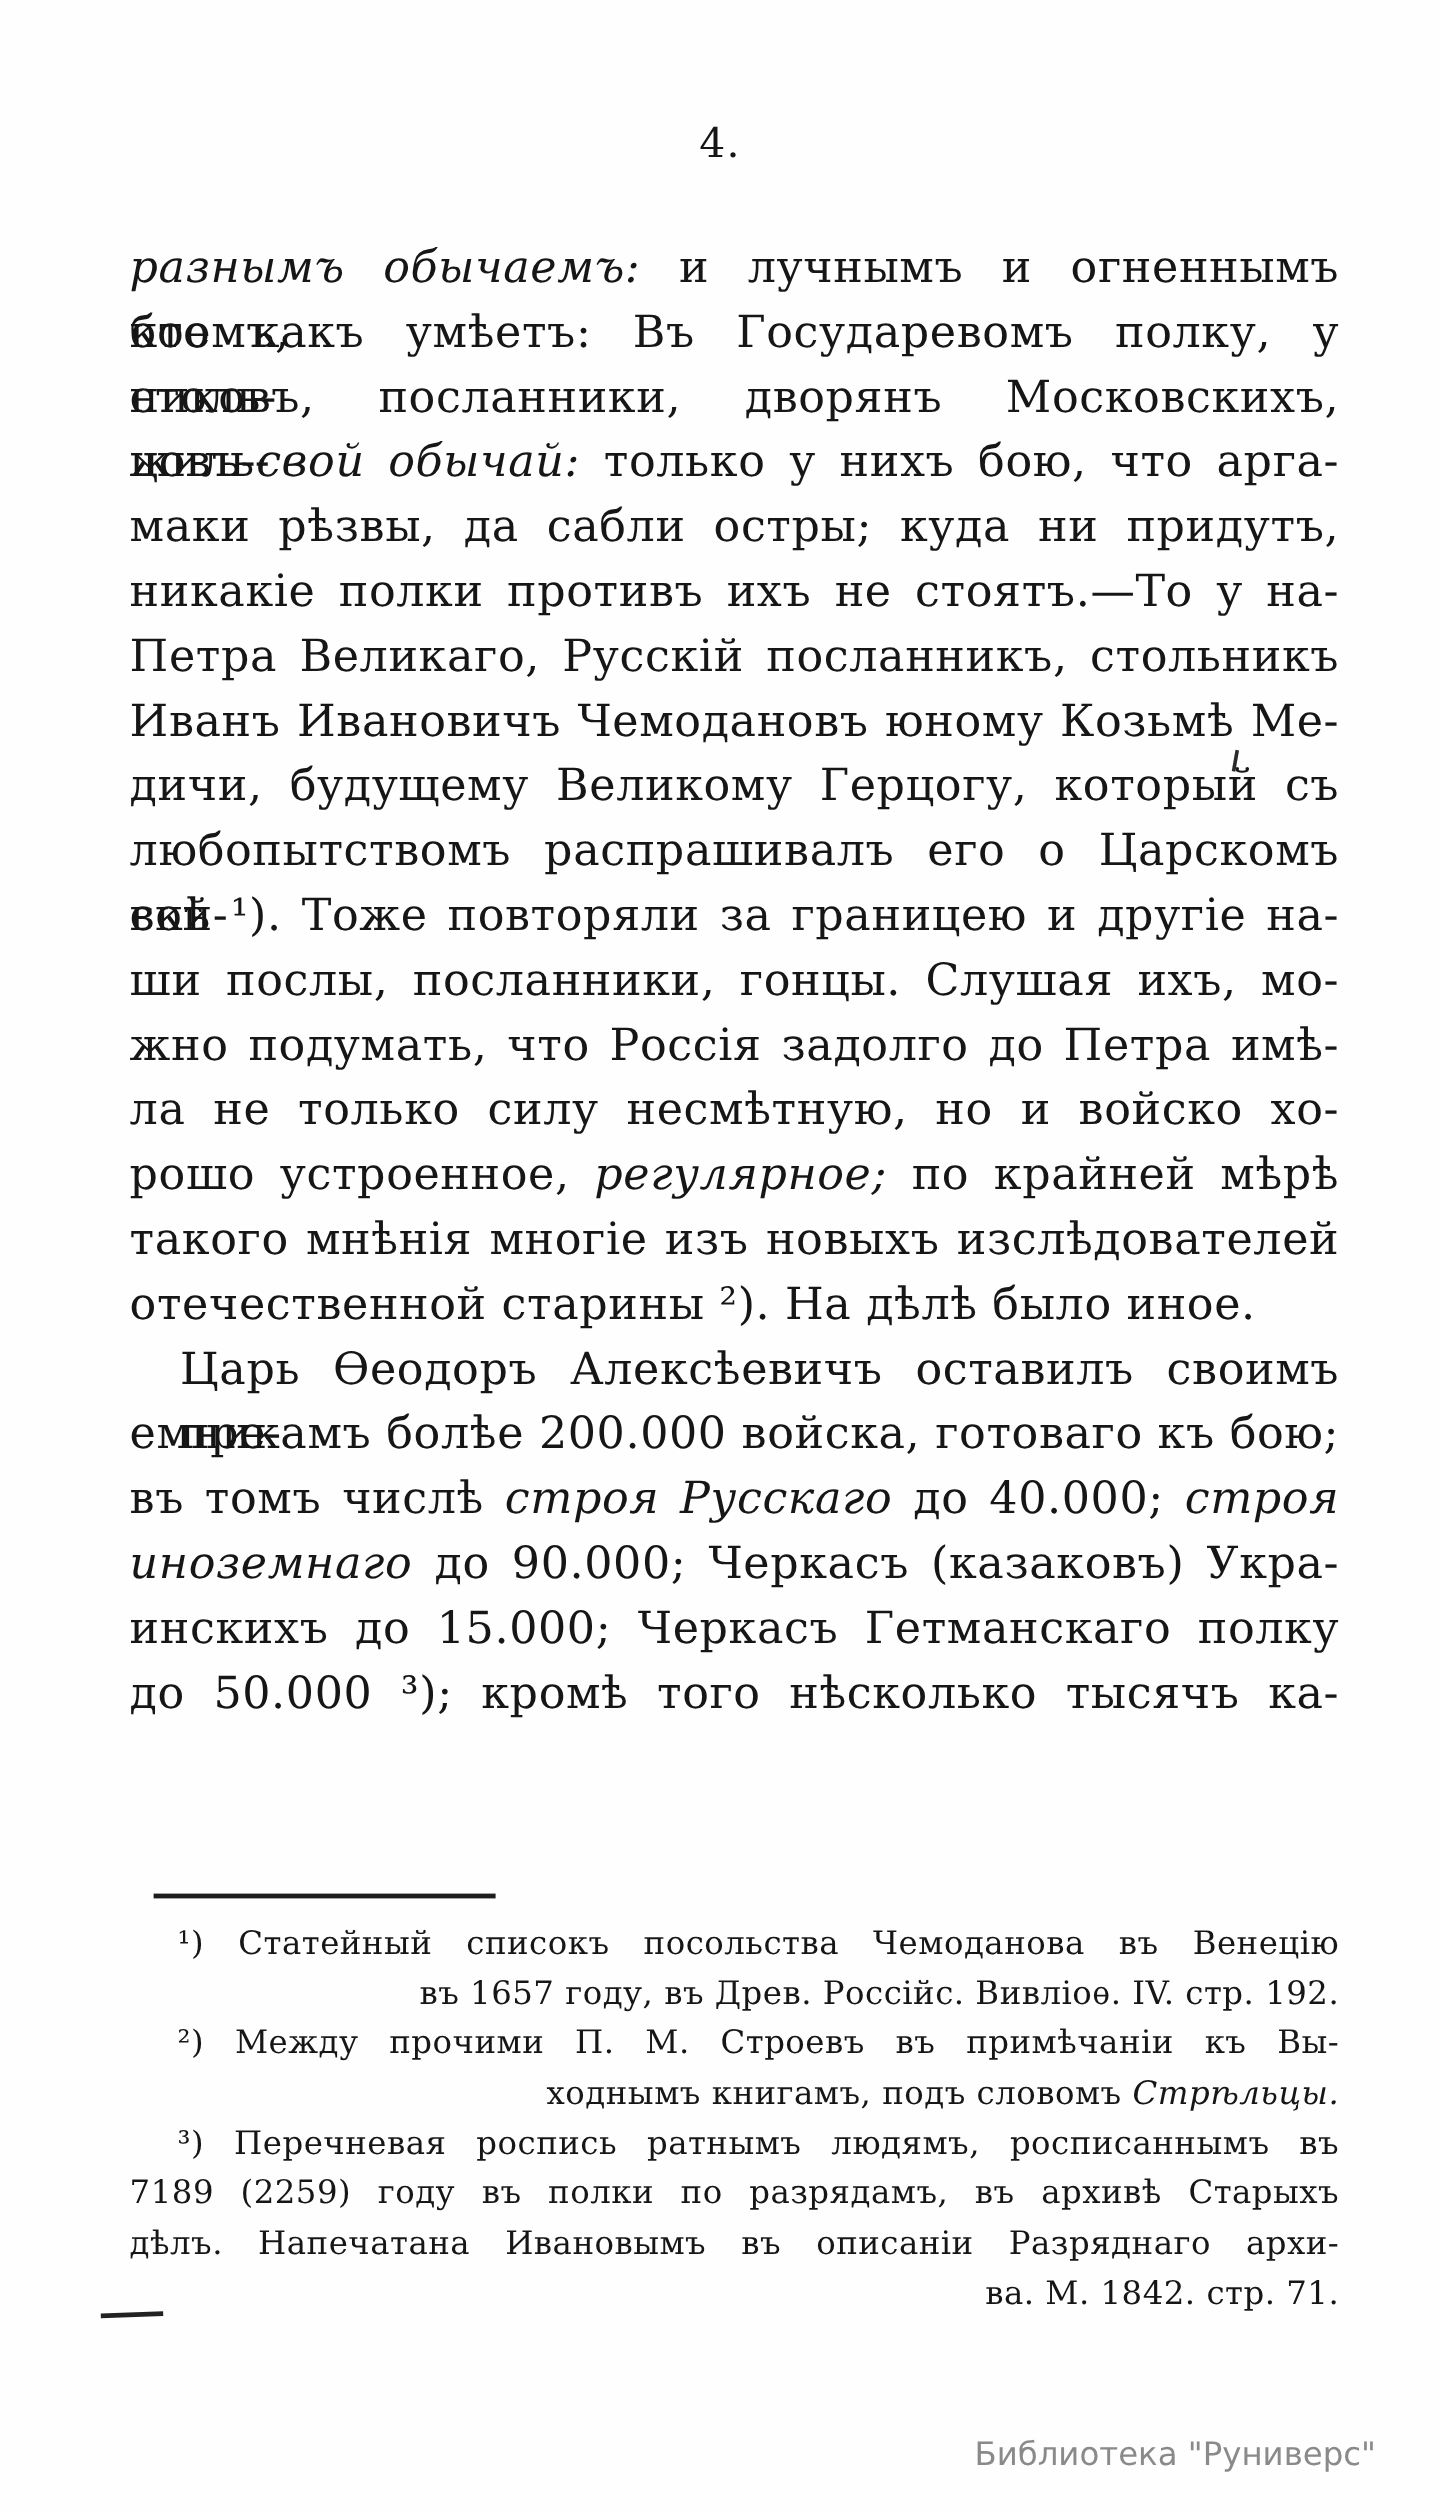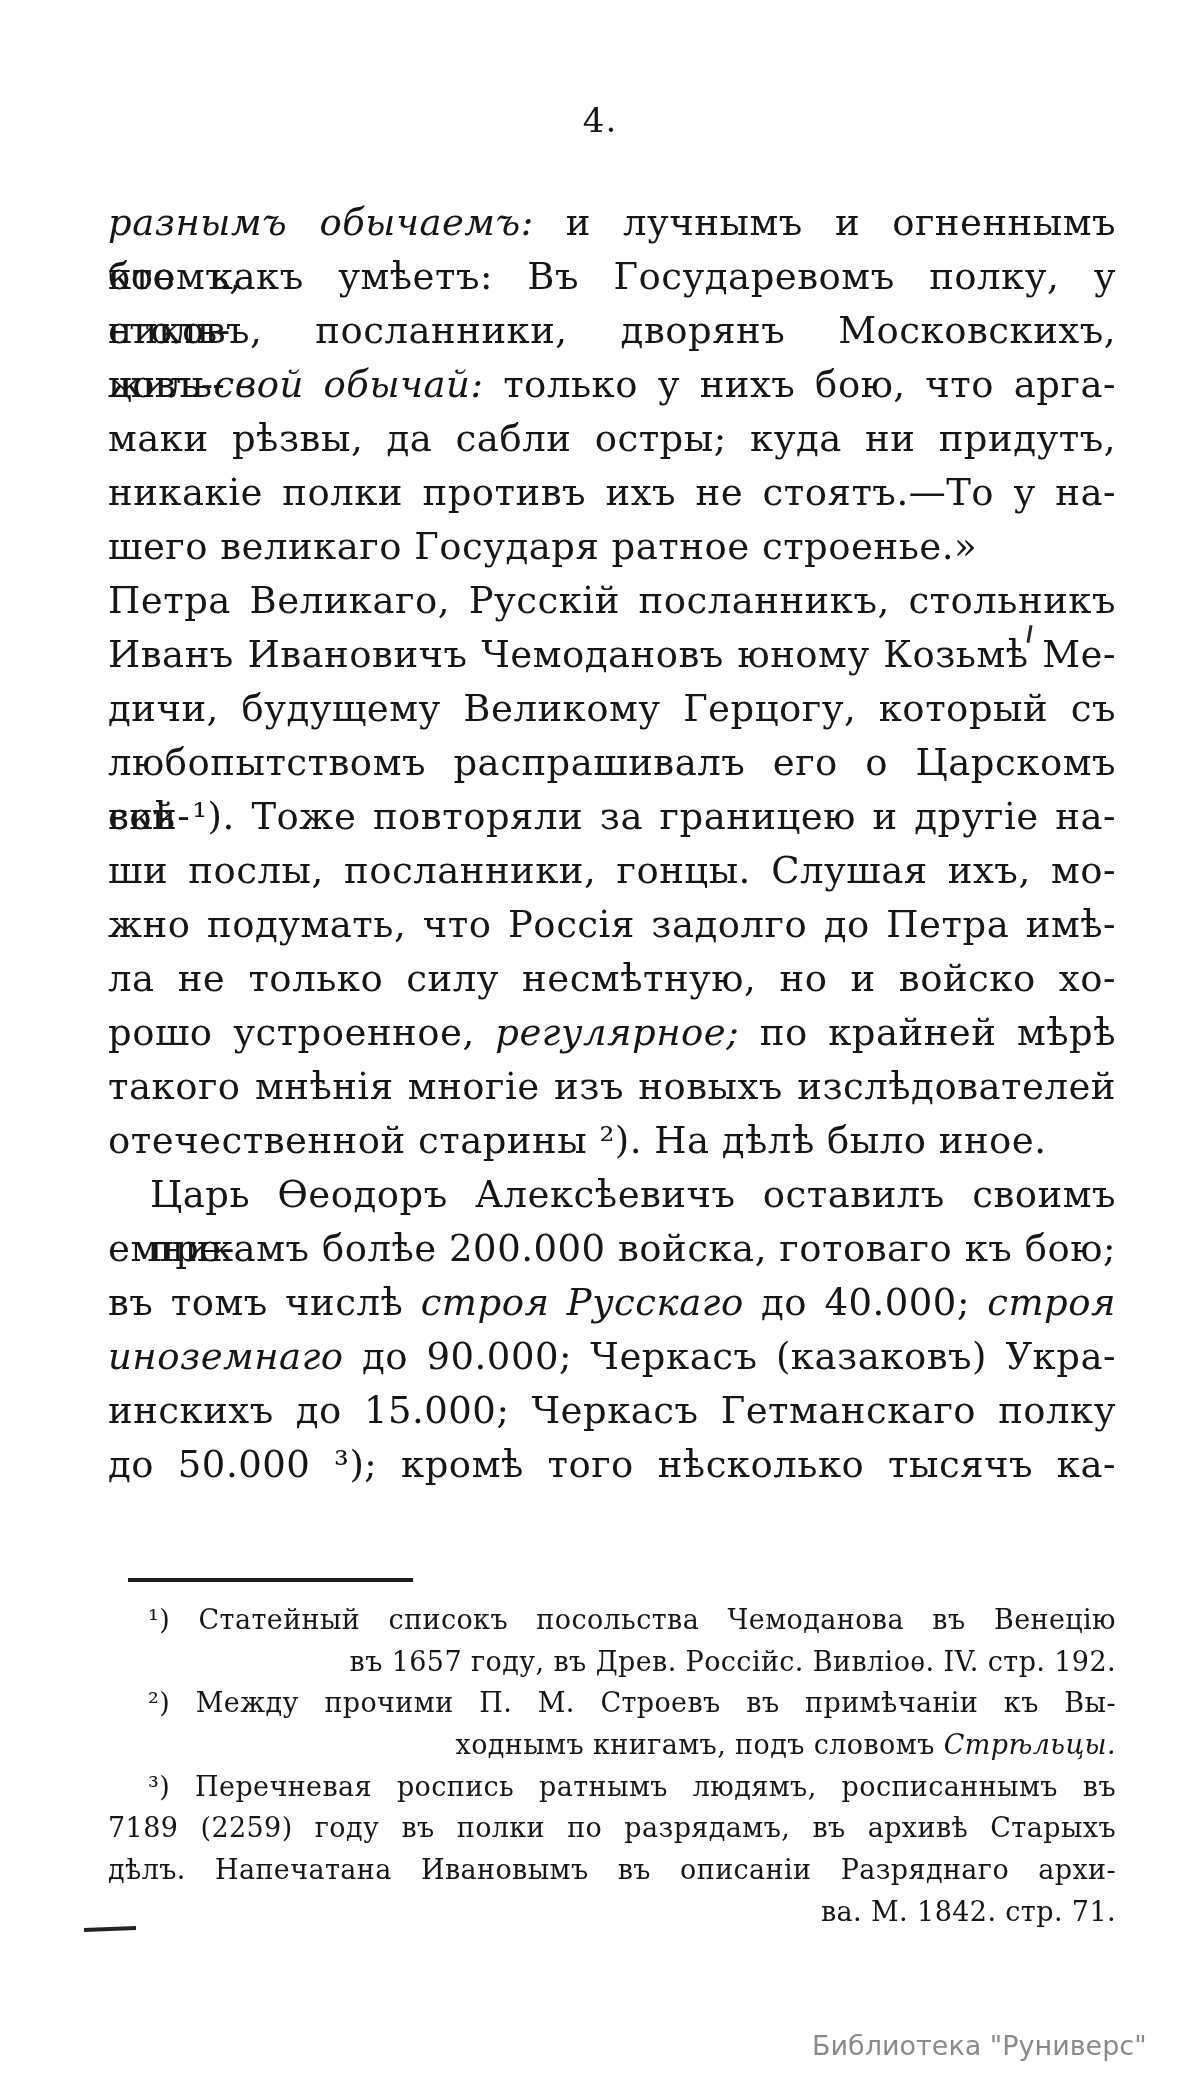--- a/index.html
+++ b/index.html
@@ -87,21 +87,20 @@
 
 <div class="page">
   <div class="page-number">4.</div>
   <div class="main-text" id="main-text">
       <div class="m-line just"><span class="it">разнымъ обычаемъ:</span><span> и лучнымъ и огненнымъ боемъ,</span></div>
       <div class="m-line just"><span>кто какъ умѣетъ: Въ Государевомъ полку, у столь-</span></div>
       <div class="m-line just"><span>никовъ, посланники, дворянъ Московскихъ, жиль-</span></div>
       <div class="m-line just"><span>цовъ-</span><span class="it">свой обычай:</span><span> только у нихъ бою, что арга-</span></div>
       <div class="m-line just"><span>маки рѣзвы, да сабли остры; куда ни придутъ,</span></div>
       <div class="m-line just"><span>никакіе полки противъ ихъ не стоятъ.—То у на-</span></div>
-      <div class="m-line"><span>шего великаго Государя ратное строенье.»</span></div>
       <div class="m-line just"><span>Петра Великаго, Русскій посланникъ, стольникъ</span></div>
       <div class="m-line just"><span>Иванъ Ивановичъ Чемодановъ юному Козьмѣ Ме-</span></div>
       <div class="m-line just"><span>дичи, будущему Великому Герцогу, который съ</span></div>
       <div class="m-line just"><span>любопытствомъ распрашивалъ его о Царскомъ вой-</span></div>
       <div class="m-line just"><span>скѣ ¹). Тоже повторяли за границею и другіе на-</span></div>
       <div class="m-line just"><span>ши послы, посланники, гонцы. Слушая ихъ, мо-</span></div>
       <div class="m-line just"><span>жно подумать, что Россія задолго до Петра имѣ-</span></div>
       <div class="m-line just"><span>ла не только силу несмѣтную, но и войско хо-</span></div>
       <div class="m-line just"><span>рошо устроенное, </span><span class="it">регулярное;</span><span> по крайней мѣрѣ</span></div>
       <div class="m-line just"><span>такого мнѣнія многіе изъ новыхъ изслѣдователей</span></div>

